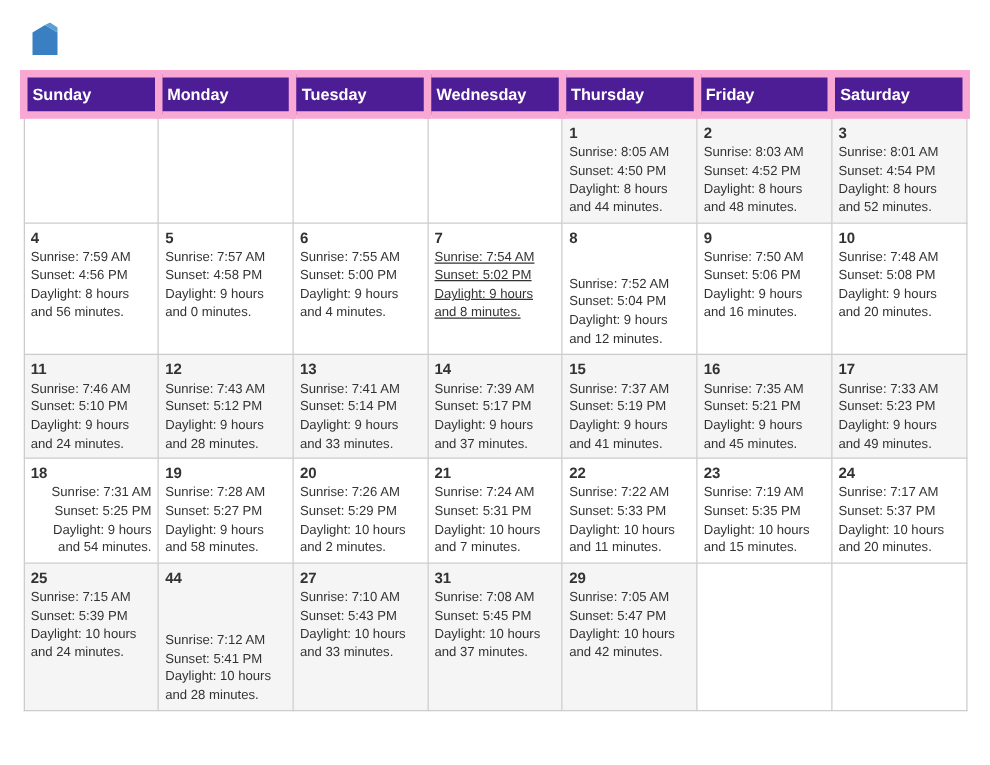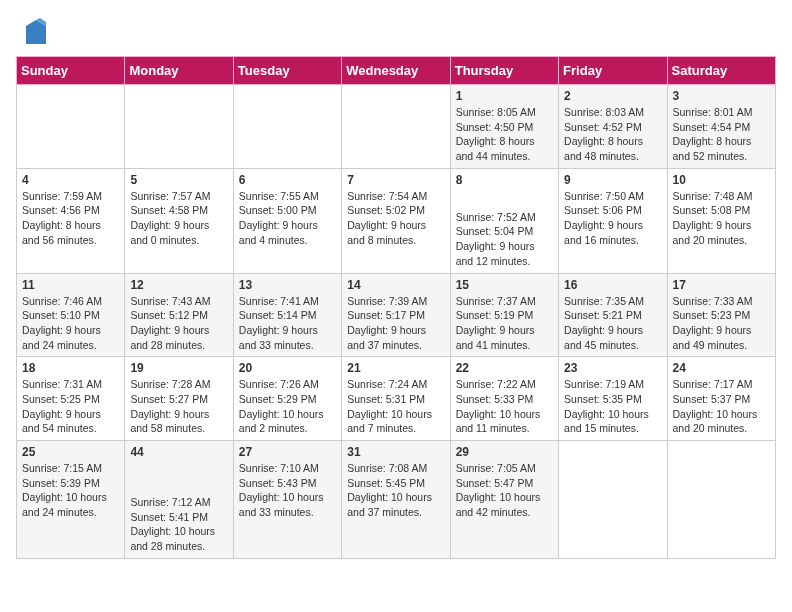--- a/index.html
+++ b/index.html
@@ -50,27 +50,27 @@
       font-size: 18px;
       color: #333;
       font-weight: normal;
     }
     .calendar {
       width: 100%;
       border-collapse: collapse;
       font-size: 11px;
     }
     .calendar thead tr th {
-      background-color: #be185d;
+      background-color: #4c1d95;
       color: #fff;
       font-size: 13px;
       font-weight: bold;
       padding: 6px 4px;
       text-align: left;
-      border: 1px solid #f9a8d4;
+      border: 6px solid #f9a8d4;
     }
     .calendar tbody tr td {
       border: 1px solid #ccc;
       vertical-align: top;
       padding: 4px 5px;
       width: 107px;
       min-height: 80px;
       background: #fff;
     }
     .calendar tbody tr:nth-child(odd) td {
@@ -169,21 +169,21 @@
 Daylight: 9 hours and 0 minutes.</div>
         </td>
         <td>
           <div class="day-number">6</div>
           <div class="day-info" style="white-space: pre-line;">Sunrise: 7:55 AM
 Sunset: 5:00 PM
 Daylight: 9 hours and 4 minutes.</div>
         </td>
         <td>
           <div class="day-number">7</div>
-          <div class="day-info" style="white-space: pre-line;">Sunrise: 7:54 AM
+          <div class="day-info" style="white-space: pre-line; text-decoration: underline;">Sunrise: 7:54 AM
 Sunset: 5:02 PM
 Daylight: 9 hours and 8 minutes.</div>
         </td>
         <td>
           <div class="day-number">8</div>
           <div class="day-info" style="white-space: pre-line; margin-top: 23px;">Sunrise: 7:52 AM
 Sunset: 5:04 PM
 Daylight: 9 hours and 12 minutes.</div>
         </td>
         <td>
@@ -239,21 +239,21 @@
         <td>
           <div class="day-number">17</div>
           <div class="day-info" style="white-space: pre-line;">Sunrise: 7:33 AM
 Sunset: 5:23 PM
 Daylight: 9 hours and 49 minutes.</div>
         </td>
       </tr>
       <tr>
         <td>
           <div class="day-number">18</div>
-          <div class="day-info" style="white-space: pre-line;">Sunrise: 7:31 AM
+          <div class="day-info" style="white-space: pre-line; text-align: right;">Sunrise: 7:31 AM
 Sunset: 5:25 PM
 Daylight: 9 hours and 54 minutes.</div>
         </td>
         <td>
           <div class="day-number">19</div>
           <div class="day-info" style="white-space: pre-line;">Sunrise: 7:28 AM
 Sunset: 5:27 PM
 Daylight: 9 hours and 58 minutes.</div>
         </td>
         <td>

